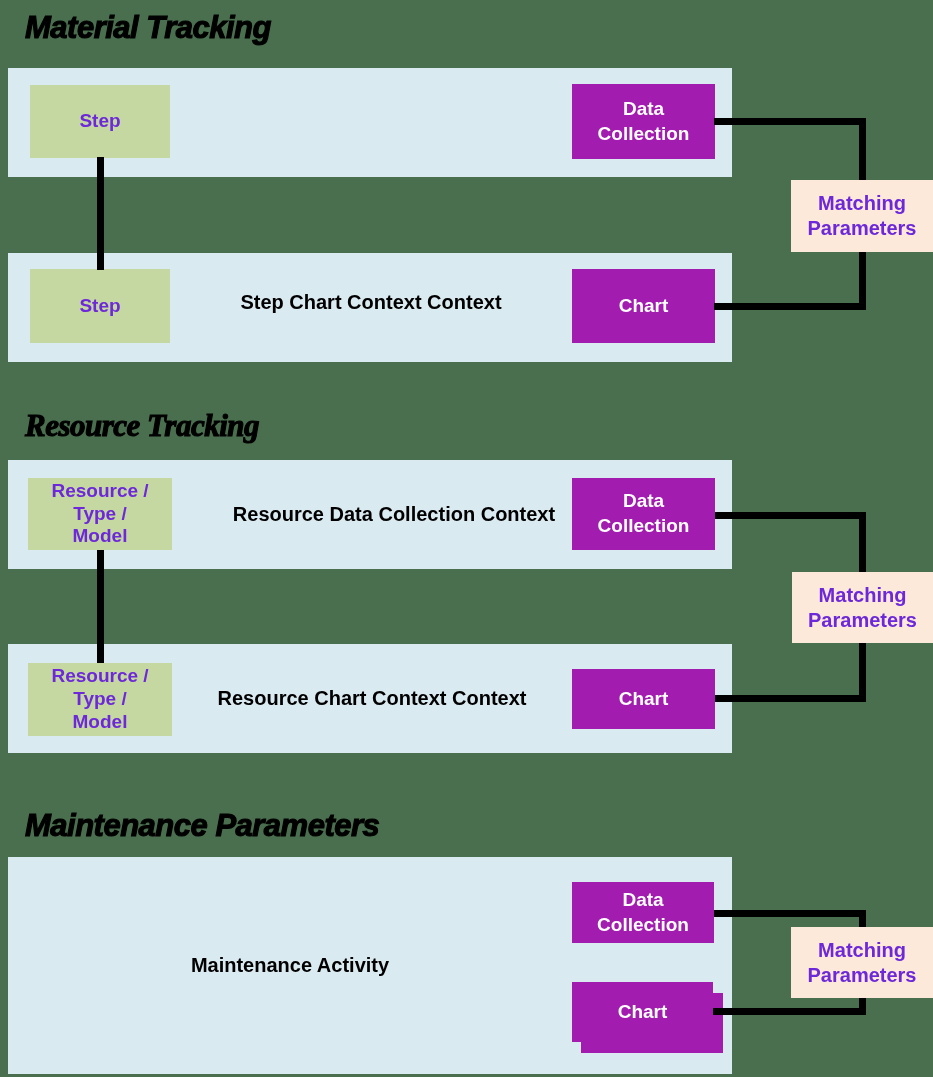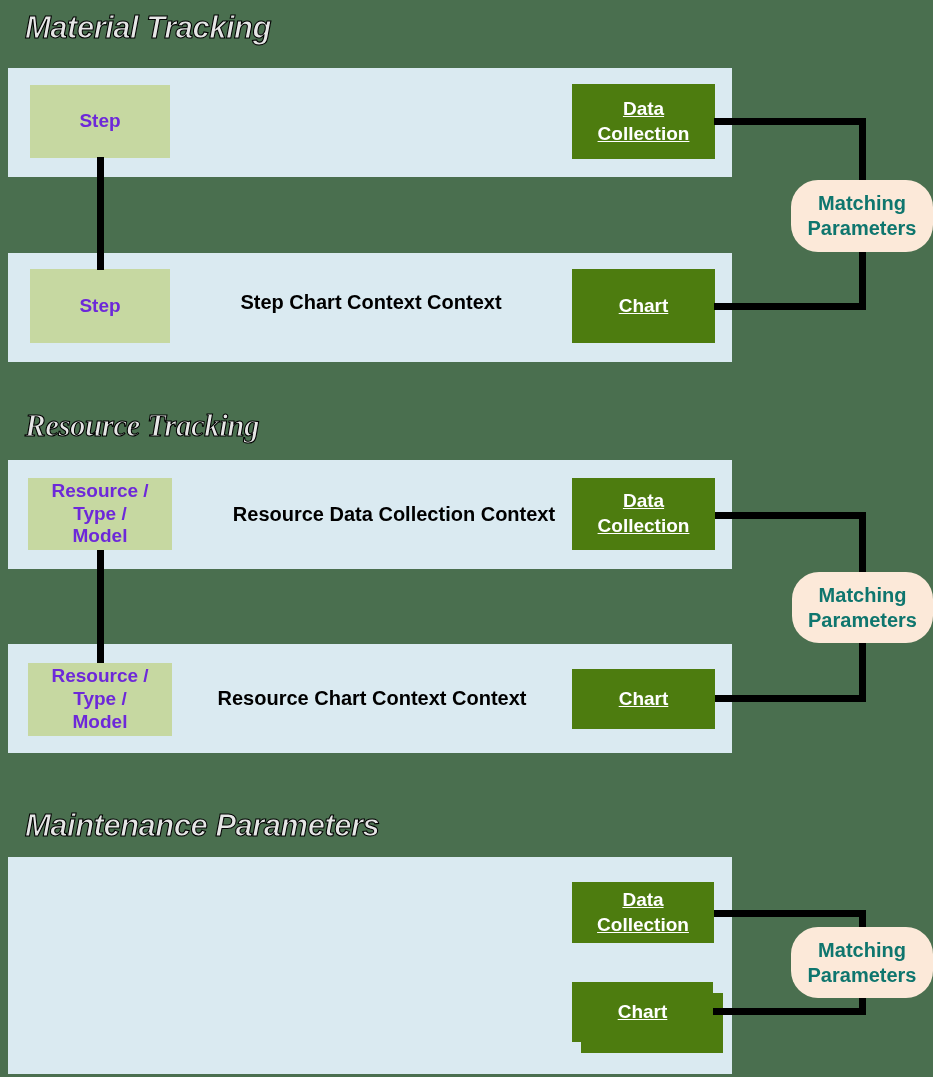--- a/index.html
+++ b/index.html
@@ -13,21 +13,21 @@
     background:#4a6f4f;
     overflow:hidden;
   }
   .abs{position:absolute;box-sizing:border-box;}
   .section-title{
     position:absolute;
     left:25px;
     font-size:31px;
     font-weight:bold;
     font-style:italic;
-    color:#e5e5e5;
+    color:#000000;
     -webkit-text-stroke:1.1px #000;
     letter-spacing:-0.5px;
     white-space:nowrap;
     z-index:1;
   }
   .band{
     background:#daeaf1;
     z-index:0;
   }
   .entity-box{
@@ -43,43 +43,41 @@
   }
   .context-label{
     color:#000;
     font-weight:bold;
     font-size:20px;
     display:flex;align-items:center;justify-content:center;
     text-align:center;
     z-index:2;
   }
   .artifact-box{
-    background:#4d7c0f;
+    background:#a21caf;
     color:#fff;
     font-weight:bold;
     font-size:19px;
     line-height:1.3;
     display:flex;align-items:center;justify-content:center;
     text-align:center;
     white-space:pre-line;
     z-index:3;
-    text-decoration:underline;
   }
   .artifact-box.shadow{z-index:2;}
   .matching-box{
     background:#fce9d9;
-    color:#0f766e;
+    color:#6d28d9;
     font-weight:bold;
     font-size:20px;
     line-height:1.25;
     display:flex;align-items:center;justify-content:center;
     text-align:center;
     white-space:pre-line;
     z-index:5;
-    border-radius:27px;
   }
   .connector{
     background:#000;
     z-index:4;
   }
 </style>
 </head>
 <body>
 
 <div class="canvas">
@@ -130,20 +128,21 @@
   <div class="abs connector" style="left:859px;top:512px;width:7px;height:190px;"></div>
   <div class="abs connector" style="left:715px;top:695px;width:151px;height:7px;"></div>
 
   <div class="abs matching-box" style="left:792px;top:572px;width:141px;height:71px;">Matching
 Parameters</div>
 
   <div class="section-title" style="top:808px;">Maintenance Parameters</div>
 
   <div class="abs band" style="left:8px;top:857px;width:724px;height:217px;"></div>
 
+  <div class="abs context-label" style="left:8px;top:857px;width:564px;height:217px;">Maintenance Activity</div>
 
   <div class="abs artifact-box" style="left:572px;top:882px;width:142px;height:61px;">Data
 Collection</div>
 
   <div class="abs artifact-box shadow" style="left:581px;top:993px;width:142px;height:60px;"></div>
   <div class="abs artifact-box" style="left:572px;top:982px;width:141px;height:60px;">Chart</div>
 
   <div class="abs connector" style="left:714px;top:910px;width:152px;height:7px;"></div>
   <div class="abs connector" style="left:859px;top:910px;width:7px;height:105px;"></div>
   <div class="abs connector" style="left:713px;top:1008px;width:153px;height:7px;"></div>

